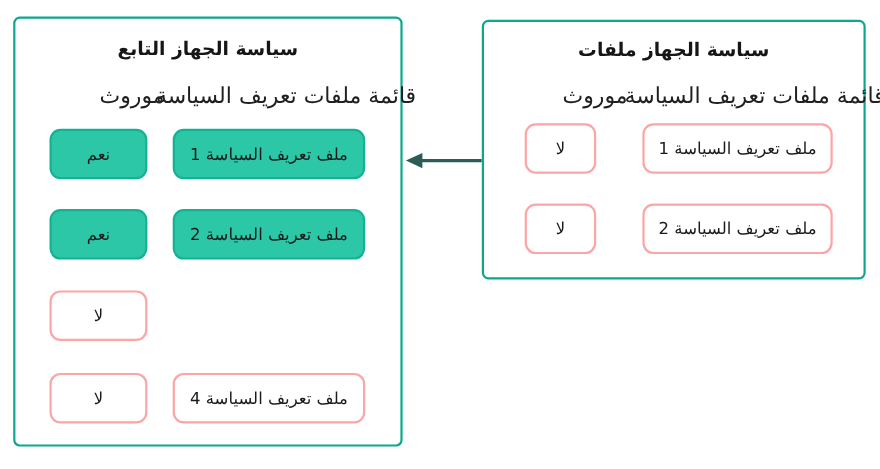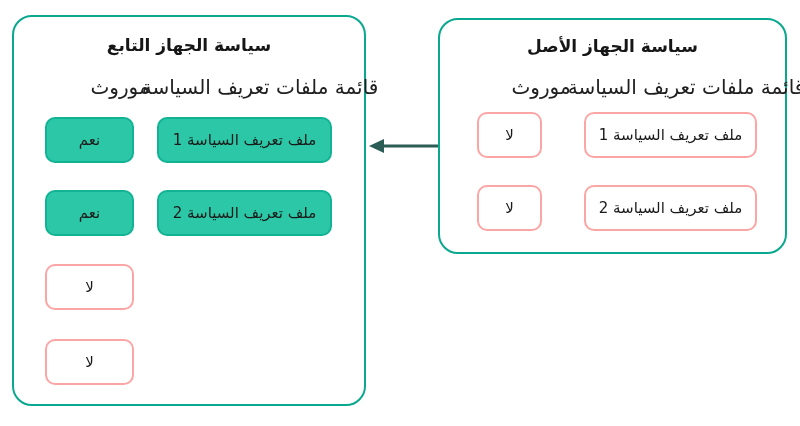--- a/index.html
+++ b/index.html
@@ -8,21 +8,21 @@
     width: 800px;
     height: 426px;
     background: #ffffff;
     font-family: "DejaVu Sans", sans-serif;
     overflow: hidden;
   }
   .panel {
     position: absolute;
     background: #ffffff;
     border: 2px solid #0aa88e;
-    border-radius: 20px;
+    border-radius: 6px;
     box-sizing: border-box;
   }
   #child-panel  { left: 12px;  top: 15px; width: 354px; height: 391px; }
   #parent-panel { left: 438px; top: 18px; width: 349px; height: 236px; }
 
   .panel-title {
     position: absolute;
     left: 0; right: 0;
     text-align: center;
     font-weight: bold;
@@ -91,25 +91,26 @@
     <div class="col-header" style="left:106px; top:58px;">موروث</div>
 
     <div class="badge filled r1 profile">ملف تعريف السياسة 1</div>
     <div class="badge filled r1 inherit">نعم</div>
 
     <div class="badge filled r2 profile">ملف تعريف السياسة 2</div>
     <div class="badge filled r2 inherit">نعم</div>
 
     <div class="badge outline r3 inherit">لا</div>
 
+    <div class="badge outline r4 profile">ملف تعريف السياسة 4</div>
     <div class="badge outline r4 inherit">لا</div>
   </div>
 
   <div class="panel" id="parent-panel">
-    <div class="panel-title">سياسة الجهاز الأصل</div>
+    <div class="panel-title">سياسة الجهاز ملفات</div>
     <div class="col-header" style="left:246px; top:55px;">قائمة ملفات تعريف السياسة</div>
     <div class="col-header" style="left:101px; top:55px;">موروث</div>
 
     <div class="badge outline r1 profile">ملف تعريف السياسة 1</div>
     <div class="badge outline r1 inherit">لا</div>
 
     <div class="badge outline r2 profile">ملف تعريف السياسة 2</div>
     <div class="badge outline r2 inherit">لا</div>
   </div>
 

